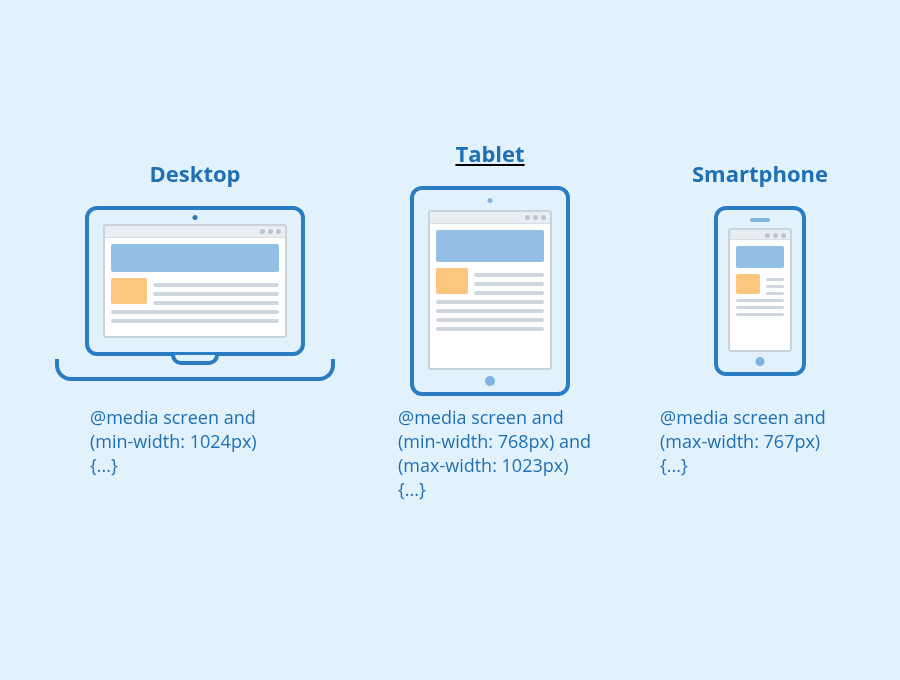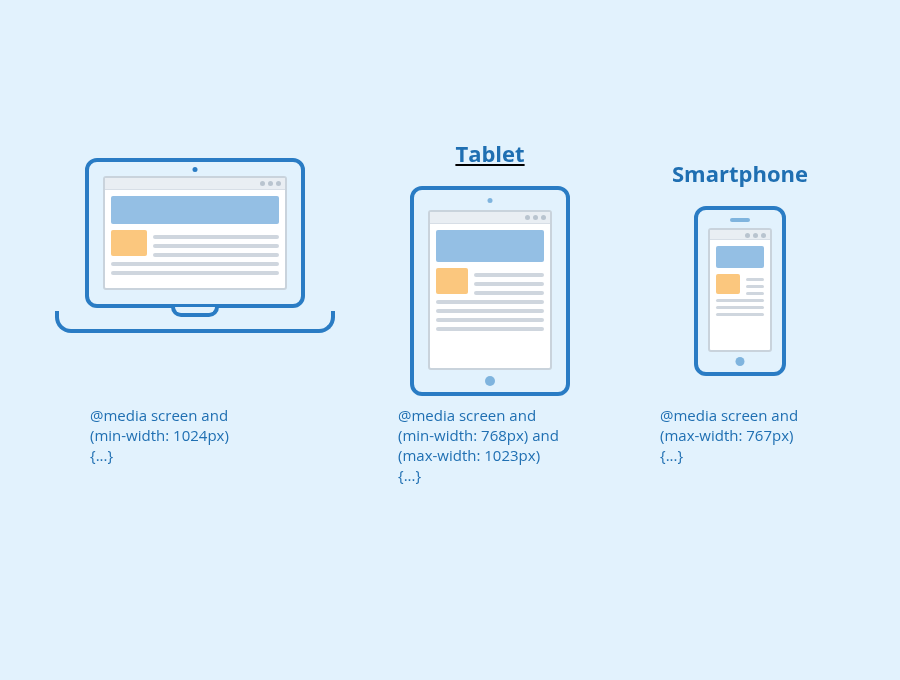--- a/index.html
+++ b/index.html
@@ -15,32 +15,32 @@
     position: relative;
     width: 900px;
     height: 680px;
   }
   .col {
     position: absolute;
     text-align: center;
   }
   .col.desktop { left: 55px;  width: 280px; top: 158px; }
   .col.tablet  { left: 400px; width: 180px; top: 138px; text-decoration: underline; }
-  .col.phone   { left: 650px; width: 180px; top: 158px; }
+  .col.phone   { left: 670px; width: 180px; top: 158px; }
 
   .title {
     font-weight: 700;
     font-size: 22px;
     color: #1f6fb2;
     margin-bottom: 18px;
   }
 
   .code {
     position: absolute;
-    font-size: 15px;
+    font-size: 18px;
     line-height: 1.34;
     color: #1f6fb2;
     text-align: left;
     white-space: pre-line;
   }
   .code.c1 { left: 90px;  top: 405px; width: 220px; }
   .code.c2 { left: 398px; top: 405px; width: 220px; }
   .code.c3 { left: 660px; top: 405px; width: 220px; }
 
   
@@ -119,20 +119,21 @@
   .phone-screen  .block-o  { width:24px; height:20px; }
   .phone-screen  .line  { height:3px; margin-top:4px; }
   .phone-screen  .win-bar { height:10px; }
 </style>
 </head>
 <body>
 
 <div class="stage">
 
   <div class="col desktop">
+    <div class="title">Desktop</div>
     <div class="laptop-wrap">
       <div class="laptop-lid">
         <div class="laptop-cam"></div>
         <div class="laptop-screen">
           <div class="win-bar">
             <div class="dots">
                 <span></span>
                 <span></span>
                 <span></span>
               </div>

